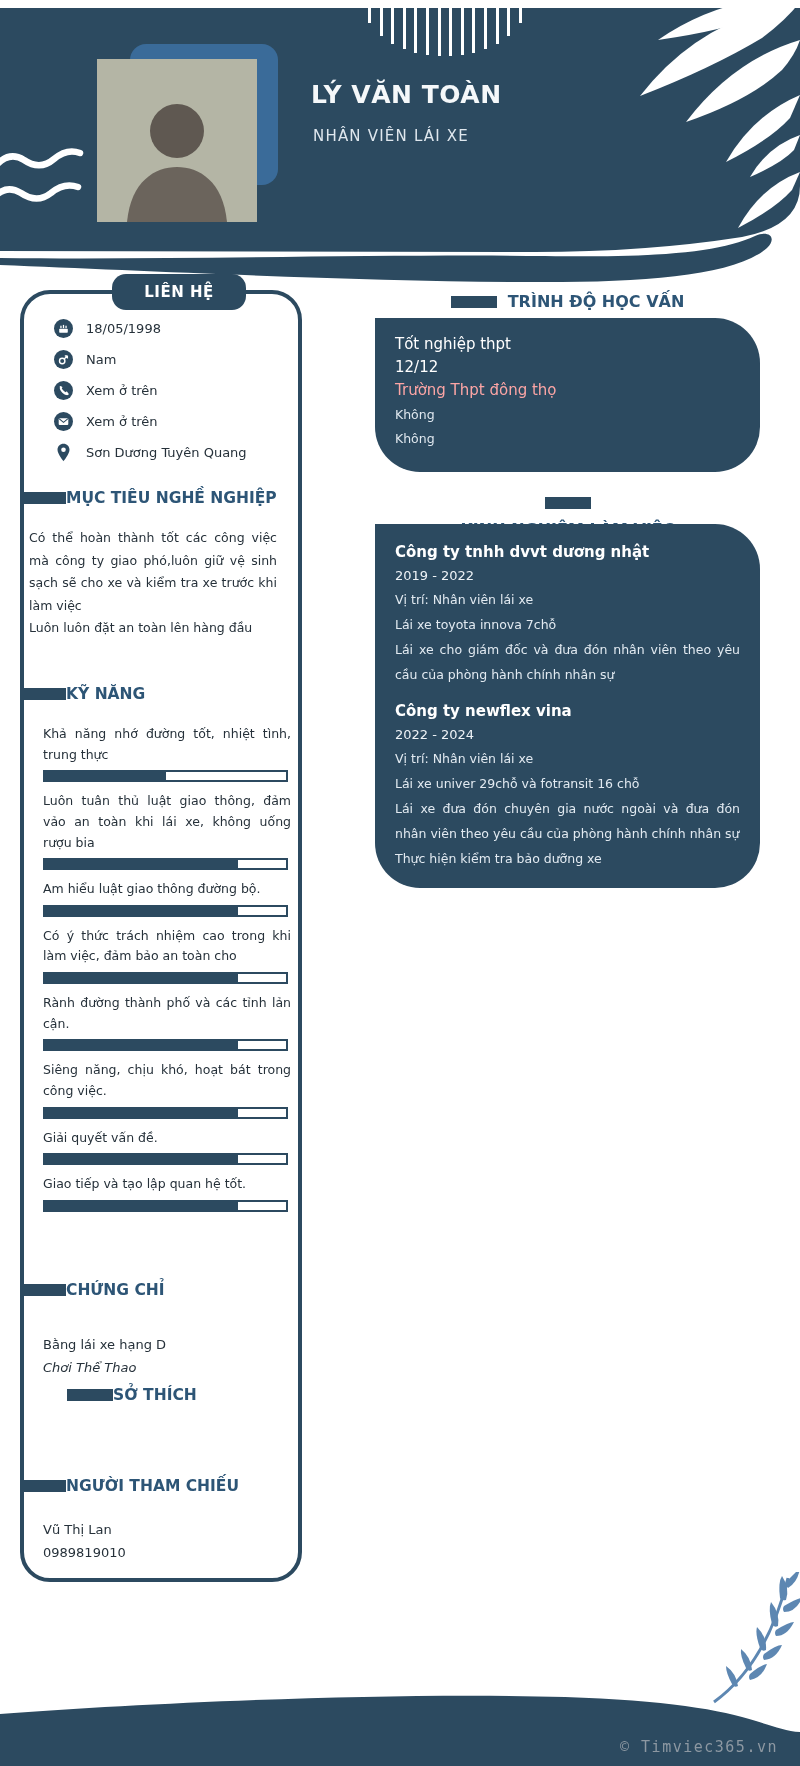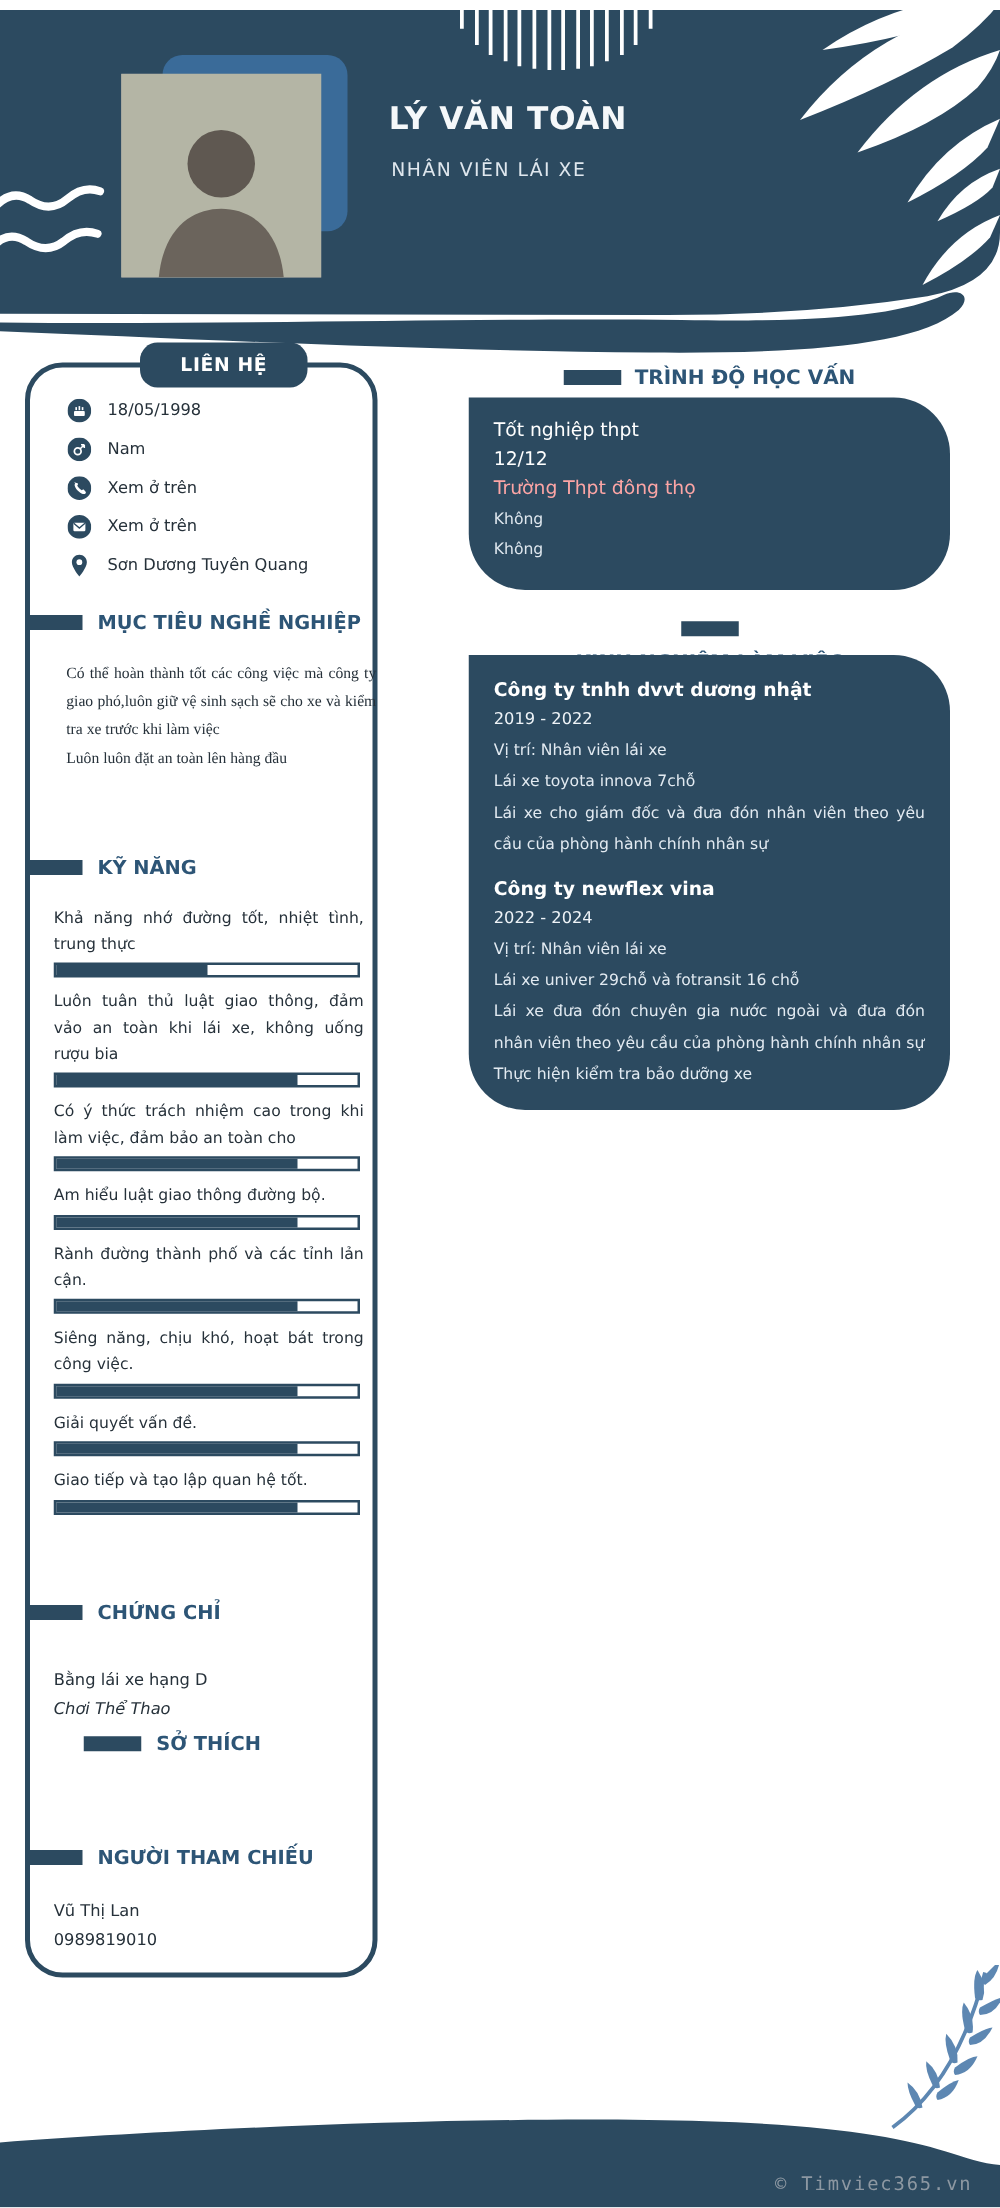--- a/index.html
+++ b/index.html
@@ -23,25 +23,25 @@
   
   .left-box{position:absolute;left:20px;top:290px;width:282px;height:1292px;border:4px solid var(--navy);border-radius:30px;}
   .contact-pill{position:absolute;left:112px;top:274px;width:134px;height:36px;background:var(--navy);border-radius:14px;
     display:flex;align-items:center;justify-content:center;color:#fff;font-weight:bold;font-size:15px;letter-spacing:.5px;}
   .contact-list{position:absolute;left:36px;top:318px;width:258px;}
   .contact-row{display:flex;align-items:center;gap:13px;margin-bottom:11px;min-height:20px;padding-left:18px;}
   .contact-icon{width:19px;height:19px;flex:0 0 19px;}
   .contact-icon svg{display:block;width:19px;height:19px;}
   .contact-text{font-size:13px;color:#26313a;}
 
-  .sec-heading{position:absolute;left:20px;display:flex;align-items:center;gap:12px;}
+  .sec-heading{position:absolute;left:20px;display:flex;align-items:center;gap:0;}
   .sec-heading .bar{width:46px;height:12px;background:var(--navy);}
   .sec-heading .txt{color:var(--heading-blue);font-weight:bold;font-size:15.5px;white-space:nowrap;}
 
-  .objective-paras{position:absolute;left:53px;top:527px;width:248px;font-family:Liberation Serif, serif;}
+  .objective-paras{position:absolute;left:29px;top:527px;width:248px;}
   .objective-paras p{font-size:12.5px;line-height:1.8;color:#26313a;text-align:justify;margin:0;}
 
   .skills-list{position:absolute;left:43px;top:724px;width:248px;}
   .skill-item{margin-bottom:9px;}
   .skill-label{font-size:12.5px;line-height:1.65;color:#26313a;text-align:justify;margin:0 0 5px 0;}
   .skill-bar{width:245px;height:12px;border:2px solid var(--navy);background:#fff;}
   .skill-fill{height:100%;background:var(--navy);}
 
   .simple-list{position:absolute;left:43px;width:248px;}
   .simple-list p{font-size:13px;line-height:23px;color:#26313a;margin:0;}
@@ -194,27 +194,27 @@
           <div class="skill-fill" style="width: 50%;"></div>
         </div>
       </div>
       <div class="skill-item">
         <p class="skill-label">Luôn tuân thủ luật giao thông, đảm vảo an toàn khi lái xe, không uống rượu bia</p>
         <div class="skill-bar">
           <div class="skill-fill" style="width: 80%;"></div>
         </div>
       </div>
       <div class="skill-item">
+        <p class="skill-label">Am hiểu luật giao thông đường bộ.</p>
+        <div class="skill-bar">
+          <div class="skill-fill" style="width: 80%;"></div>
+        </div>
+      </div>
+      <div class="skill-item">
         <p class="skill-label">Có ý thức trách nhiệm cao trong khi làm việc, đảm bảo an toàn cho</p>
-        <div class="skill-bar">
-          <div class="skill-fill" style="width: 80%;"></div>
-        </div>
-      </div>
-      <div class="skill-item">
-        <p class="skill-label">Am hiểu luật giao thông đường bộ.</p>
         <div class="skill-bar">
           <div class="skill-fill" style="width: 80%;"></div>
         </div>
       </div>
       <div class="skill-item">
         <p class="skill-label">Rành đường thành phố và các tỉnh lản cận.</p>
         <div class="skill-bar">
           <div class="skill-fill" style="width: 80%;"></div>
         </div>
       </div>

